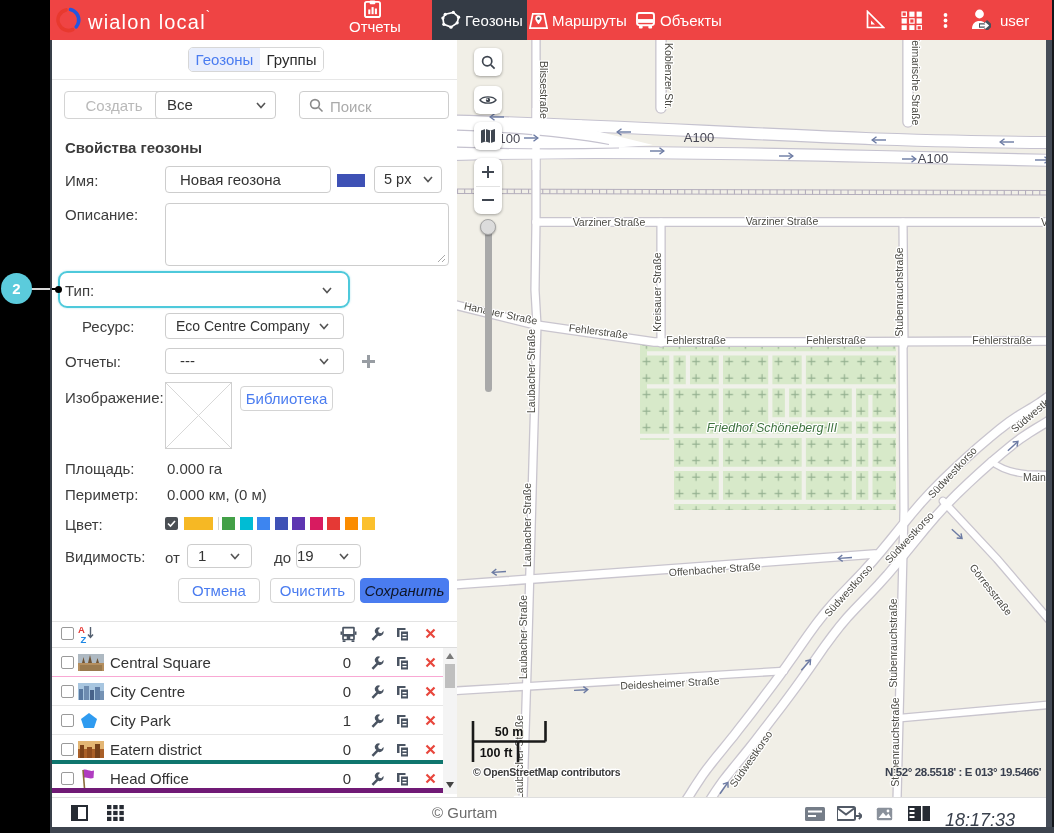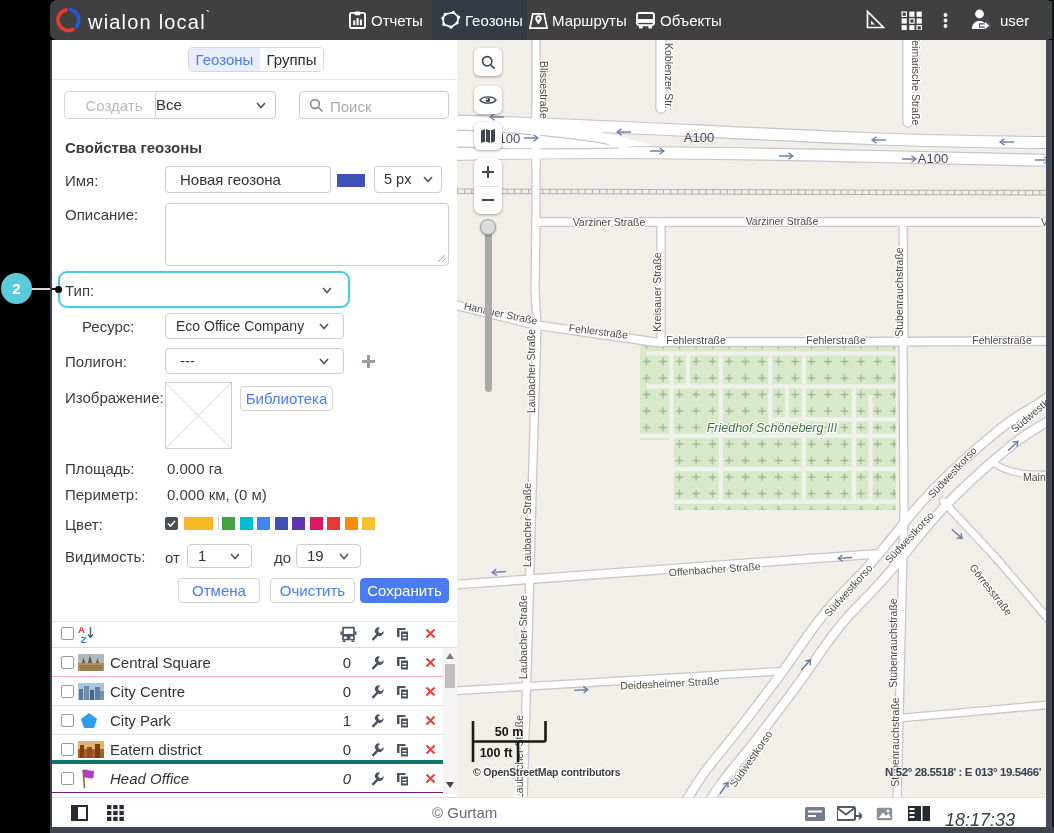--- a/index.html
+++ b/index.html
@@ -1,21 +1,21 @@
 <!DOCTYPE html>
 <html><head>
 <meta charset="utf-8">
 <style>
   * { margin:0; padding:0; box-sizing:border-box; }
   html,body { width:1054px; height:833px; background:#000; overflow:hidden;
     font-family:"Liberation Sans", sans-serif; }
   .abs { position:absolute; }
   #app { position:relative; width:1054px; height:833px; }
   
-  #topbar { left:50px; top:0; width:1004px; height:40px; background:#404040;border-radius:7px; }
+  #topbar { left:50px; top:0; width:1004px; height:40px; background:#ef4444; }
   .nav { position:absolute; top:0; height:40px; display:flex; align-items:center;
     color:#fff; font-size:15px; }
   
   #panel { left:50px; top:40px; width:407px; height:757px; background:#fff; }
   .lbl { position:absolute; font-size:15px; color:#3c3c3c; }
   .inp { position:absolute; border:1px solid #cdcdcd; border-radius:4px; background:#fff;
     font-size:15px; color:#333; }
   .sel-chev { position:absolute; width:10px; height:10px; }
   .btn { position:absolute; border:1px solid #d4d4d4; border-radius:4px; background:#fff;
     font-size:15px; display:flex; align-items:center; justify-content:center; }
@@ -29,21 +29,21 @@
 <div id="app">
   <div class="abs" id="panel">
 
     <div class="abs" style="left:138px;top:7px;width:136px;height:25px;border:1px solid #d7d7d7;border-radius:5px;overflow:hidden;display:flex;">
       <div style="width:71px;background:#e9eefc;color:#4a7cf0;font-size:15px;display:flex;align-items:center;justify-content:center;">Геозоны</div>
       <div style="flex:1;background:#fff;color:#2b2b2b;font-size:15px;display:flex;align-items:center;justify-content:center;">Группы</div>
     </div>
     <div class="abs" style="left:0;top:39px;width:407px;height:1px;background:#e7e7e7;"></div>
 
     <div class="btn" style="left:14px;top:51px;width:100px;height:28px;color:#b9b9b9;">Создать</div>
-    <div class="inp" style="left:105px;top:51px;width:121px;height:28px;line-height:26px;">Все</div>
+    <div class="inp" style="left:105px;top:51px;width:121px;height:28px;line-height:26px;padding-left:11px;">Все</div>
     <svg class="sel-chev" style="left:206px;top:60px;" viewBox="0 0 10 10">
         <path d="M1 3 L5 7.5 L9 3" fill="none" stroke="#555" stroke-width="1.6"></path>
       </svg>
     <div class="inp" style="left:249px;top:51px;width:150px;height:28px;"></div>
     <svg class="abs" style="left:259px;top:58px;" width="15" height="15" viewBox="0 0 15 15">
         <circle cx="6" cy="6" r="4.4" fill="none" stroke="#8a8a8a" stroke-width="1.6"></circle>
         <path d="M9.5 9.5 L13.5 13.5" stroke="#8a8a8a" stroke-width="1.6"></path>
       </svg>
     <div class="abs" style="left:280px;top:58px;font-size:15px;color:#ababab;">Поиск</div>
 
@@ -63,26 +63,26 @@
         <path d="M8 1 L1 8 M8 5 L5 8" stroke="#aaa" stroke-width="1"></path>
       </svg>
 
     <div class="abs" style="left:8px;top:231px;width:292px;height:37px;border:2px solid #4ec9db;border-radius:9px;box-shadow:0 0 2px rgba(78,201,219,.5);"></div>
     <div class="lbl" style="left:15px;top:242px;">Тип:</div>
     <svg class="sel-chev" style="left:272px;top:245px;" viewBox="0 0 10 10">
         <path d="M1 3 L5 7.5 L9 3" fill="none" stroke="#555" stroke-width="1.6"></path>
       </svg>
 
     <div class="lbl" style="left:32px;top:278px;">Ресурс:</div>
-    <div class="inp" style="left:115px;top:273px;width:179px;height:26px;line-height:24px;padding-left:10px;font-size:14px;">Eco Office Company</div>
+    <div class="inp" style="left:115px;top:273px;width:179px;height:26px;line-height:24px;padding-left:10px;font-size:14px;">Eco Centre Company</div>
     <svg class="sel-chev" style="left:269px;top:281px;" viewBox="0 0 10 10">
         <path d="M1 3 L5 7.5 L9 3" fill="none" stroke="#555" stroke-width="1.6"></path>
       </svg>
 
-    <div class="lbl" style="left:15px;top:313px;">Полигон:</div>
+    <div class="lbl" style="left:15px;top:313px;">Отчеты:</div>
     <div class="inp" style="left:115px;top:308px;width:179px;height:26px;line-height:24px;padding-left:14px;">---</div>
     <svg class="sel-chev" style="left:269px;top:316px;" viewBox="0 0 10 10">
         <path d="M1 3 L5 7.5 L9 3" fill="none" stroke="#555" stroke-width="1.6"></path>
       </svg>
     <svg class="abs" style="left:311px;top:314px;" width="15" height="15" viewBox="0 0 15 15">
         <path d="M7.5 1 V14 M1 7.5 H14" stroke="#989da3" stroke-width="3"></path>
       </svg>
 
     <div class="lbl" style="left:15px;top:349px;">Изображение:</div>
     <svg class="abs" style="left:115px;top:342px;" width="67" height="67" viewBox="0 0 67 67">
@@ -113,28 +113,28 @@
     <div class="abs" style="left:295px;top:477px;width:13px;height:13px;background:#fb8c00;"></div>
     <div class="abs" style="left:312px;top:477px;width:13px;height:13px;background:#fbc02d;"></div>
 
     <div class="lbl" style="left:15px;top:508px;">Видимость:</div>
     <div class="lbl" style="left:115px;top:509px;">от</div>
     <div class="inp" style="left:137px;top:504px;width:65px;height:24px;line-height:22px;padding-left:10px;">1</div>
     <svg class="sel-chev" style="left:180px;top:511px;" viewBox="0 0 10 10">
         <path d="M1 3 L5 7.5 L9 3" fill="none" stroke="#555" stroke-width="1.6"></path>
       </svg>
     <div class="lbl" style="left:224px;top:509px;">до</div>
-    <div class="inp" style="left:246px;top:504px;width:65px;height:24px;line-height:22px;padding-left:10px;">19</div>
+    <div class="inp" style="left:246px;top:504px;width:65px;height:24px;line-height:22px;padding-left:0;">19</div>
     <svg class="sel-chev" style="left:289px;top:511px;" viewBox="0 0 10 10">
         <path d="M1 3 L5 7.5 L9 3" fill="none" stroke="#555" stroke-width="1.6"></path>
       </svg>
 
     <div class="btn" style="left:128px;top:538px;width:82px;height:25px;color:#4a7cf0;">Отмена</div>
     <div class="btn" style="left:220px;top:538px;width:85px;height:25px;color:#4a7cf0;">Очистить</div>
-    <div class="btn" style="left:310px;top:538px;width:89px;height:25px;color:#ffffff;background:#4a7cf0;border-color:#4a7cf0;">Сохранить</div>
+    <div class="btn" style="left:310px;top:538px;width:89px;height:25px;color:#0f172a;background:#4a7cf0;border-color:#4a7cf0;font-style:italic;">Сохранить</div>
 
     <div class="abs" style="left:0;top:581px;width:407px;height:1px;background:#e3e3e3;"></div>
     <div class="abs" style="left:0;top:607px;width:407px;height:1px;background:#dcdcdc;"></div>
     <div class="abs" id="listhdr" style="left:0;top:582px;width:407px;height:25px;">
       <div class="abs" style="left:11px;top:5px;width:13px;height:13px;border:1px solid #9a9a9a;border-radius:2px;"></div>
       <svg class="abs" style="left:28px;top:2px;" width="17" height="20" viewBox="0 0 17 20">
         <text x="0" y="8.5" font-size="9.5" font-weight="bold" fill="#e53935" font-family="Liberation Sans">A</text>
         <text x="2.5" y="19" font-size="9.5" font-weight="bold" fill="#1e88e5" font-family="Liberation Sans">Z</text>
         <path d="M12.5 3 V13 M10 10.5 L12.5 13.5 L15 10.5" fill="none" stroke="#546070" stroke-width="1.4"></path>
       </svg>
@@ -247,21 +247,21 @@
           <svg class="abs" style="left:346px;top:8px;" width="13" height="14" viewBox="0 0 13 14">
             <path d="M3.5 1 h6 v2 h-6 v7 h-2.5 v-9 Z" fill="#4a5462"></path>
             <rect x="5" y="4.5" width="7" height="9" fill="#4a5462"></rect>
             <rect x="6.5" y="7" width="4" height="1.4" fill="#fff"></rect>
             <rect x="6.5" y="10" width="4" height="1.4" fill="#fff"></rect>
           </svg>
           <svg class="abs" style="left:375px;top:9px;" width="11" height="11" viewBox="0 0 11 11">
             <path d="M1.5 1.5 L9.5 9.5 M9.5 1.5 L1.5 9.5" stroke="#e8463c" stroke-width="2.2"></path>
           </svg>
 </div>
-<div class="abs" style="left:0;top:116px;width:393px;height:29px;border-bottom:1px solid #701a75;font-style:italic;">
+<div class="abs" style="left:0;top:116px;width:393px;height:29px;border-bottom:5px solid #701a75;">
 <div class="abs" style="left:11px;top:8px;width:13px;height:13px;border:1px solid #9a9a9a;border-radius:2px;"></div>
 <svg class="abs" style="left:30px;top:5px;" width="18" height="19" viewBox="0 0 18 19">
             <path d="M3 1 C7 -0.5 9 3 14 1.5 L13.5 9 C9 10.5 7 7.5 3.5 9 Z" fill="#b03cc0"></path>
             <path d="M3 1 L4.5 19" stroke="#8a6d3b" stroke-width="1.6"></path>
           </svg>
 <div class="abs" style="left:60px;top:6px;font-size:15px;color:#333;">Head Office</div>
 <div class="abs" style="left:290px;top:6px;width:11px;text-align:right;font-size:15px;color:#333;">0</div>
 <svg class="abs" style="left:321px;top:8px;" width="13" height="14" viewBox="0 0 14 15">
             <path d="M1.2 3.1 A4.3 4.3 0 0 1 6.9 0.9 L4.6 3.2 L5.3 6 L8.1 6.7 L10.4 4.4 A4.3 4.3 0 0 1 4.7 9.5 L-0.5 14.7 -2.4 12.8 2.8 7.6 A4.3 4.3 0 0 1 1.2 3.1 Z" transform="translate(3,0)" fill="#4a5462"></path>
           </svg>
@@ -515,21 +515,21 @@
   <div class="abs" id="topbar">
 
     <div class="abs" style="left:382px;top:0;width:95px;height:40px;background:#343b45;"></div>
 
     <svg class="abs" style="left:6px;top:7px;" width="26" height="26" viewBox="0 0 26 26">
       <path d="M14.5 2.6 A10.7 10.7 0 0 1 22.6 14.8 A10.7 10.7 0 0 1 20.2 19.9" fill="none" stroke="#2356e0" stroke-width="3.6" stroke-linecap="round"></path>
       <path d="M16.8 22.5 A10.7 10.7 0 0 1 5 20.3 A10.7 10.7 0 0 1 3.2 8 A10.7 10.7 0 0 1 10 2.9" fill="none" stroke="#e8392e" stroke-width="3.6" stroke-linecap="round"></path>
     </svg>
     <div class="abs" style="left:38px;top:8px;width:180px;height:26px;color:#fff;font-size:20px;letter-spacing:1.2px;">wialon local<span style="font-size:13px;vertical-align:9px;">`</span></div>
 
-    <div class="nav" style="left:299px;">
+    <div class="nav" style="left:299px;flex-direction:column;">
       <svg width="17" height="18" viewBox="0 0 18 19" style="margin-right:5px;">
         <rect x="1" y="2" width="16" height="16" rx="2" fill="none" stroke="#fff" stroke-width="2"></rect>
         <rect x="6" y="0.5" width="6" height="4" rx="1" fill="#fff"></rect>
         <rect x="4.5" y="10" width="2.2" height="5" fill="#fff"></rect>
         <rect x="8" y="7.5" width="2.2" height="7.5" fill="#fff"></rect>
         <rect x="11.5" y="9" width="2.2" height="6" fill="#fff"></rect>
       </svg>
       <span>Отчеты</span>
     </div>
     <div class="nav" style="left:390px;">

